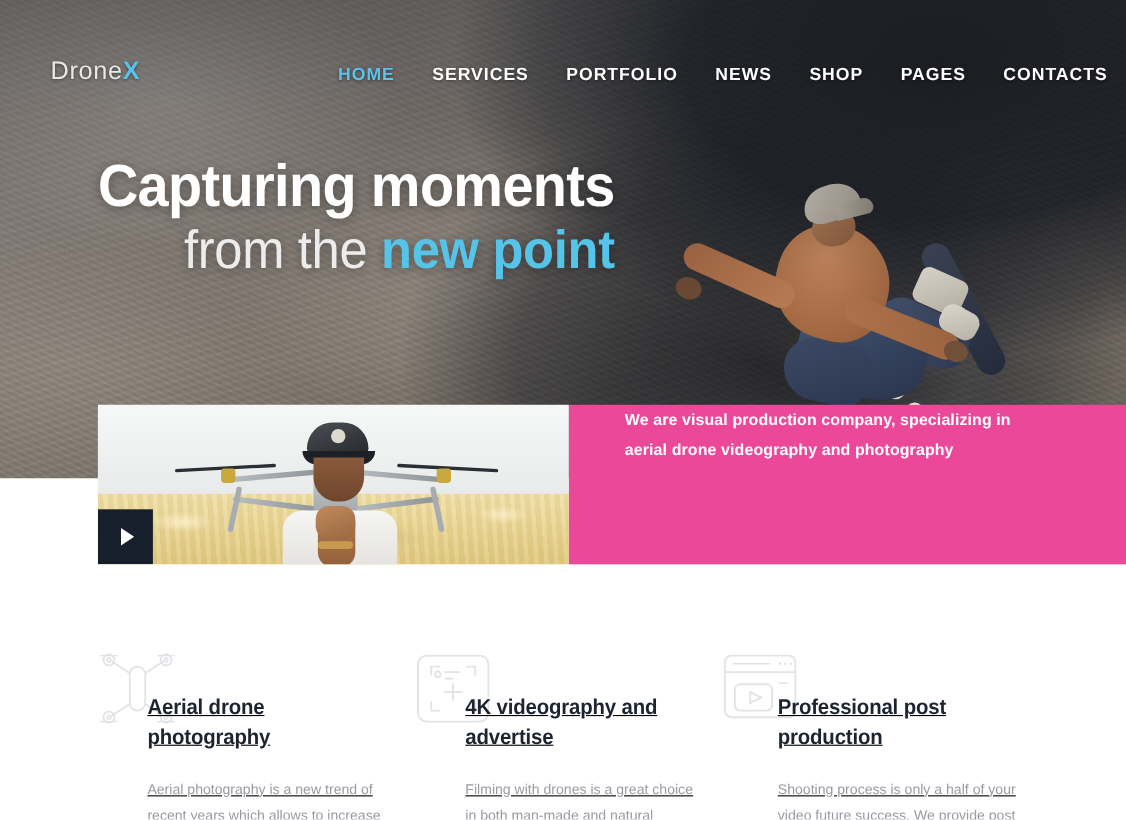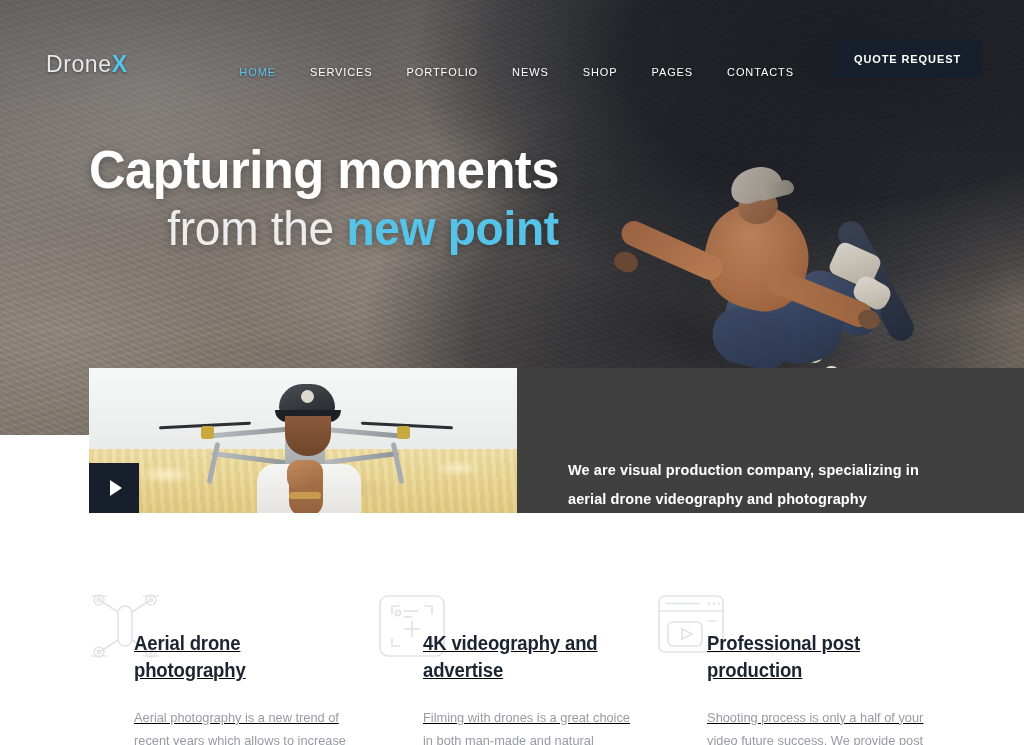--- a/index.html
+++ b/index.html
@@ -87,21 +87,21 @@
     display:flex; align-items:flex-end; z-index:6;
   }
   .logo {
     margin-left:46px; font-size:23px; letter-spacing:.6px; font-weight:400;
     color:#e6e8ea; text-shadow:0 1px 3px rgba(0,0,0,.45);
     font-family:"Liberation Sans", sans-serif;
   }
   .logo .x { color:#55c4e8; font-weight:700; }
   .menu { margin-left:auto; display:flex; align-items:center; gap:0; }
   .menu a {
-    color:#ffffff; font-size:11px; font-weight:400; letter-spacing:.9px;
+    color:#ffffff; font-size:16px; font-weight:700; letter-spacing:.9px;
     text-decoration:none; padding:0 17px; text-transform:uppercase;
     text-shadow:0 1px 3px rgba(0,0,0,.5); white-space:nowrap;
   }
   .menu a.active { color:#5bc4ea; }
   .quote-btn {
     margin-left:22px; margin-right:42px;
     background:#161f2b; color:#ffffff; border:none;
     font-size:11px; font-weight:700; letter-spacing:.9px; text-transform:uppercase;
     padding:13px 21px; cursor:pointer; font-family:"Liberation Sans", sans-serif;
   }
@@ -168,21 +168,21 @@
   .p-hand{ position:absolute; left:198px; top:92px; width:36px; height:30px; border-radius:12px;
            background:linear-gradient(160deg,#c18css,#9c6740);background:linear-gradient(160deg,#c08a5c,#9c6740);}
   .p-band{ position:absolute; left:200px; top:124px; width:32px; height:7px; border-radius:4px; background:#c79a4d;}
   .play-btn {
     position:absolute; left:0; bottom:0; width:50px; height:50px; background:#161f2b;
     display:flex; align-items:center; justify-content:center; cursor:pointer;
   }
   .play-tri { width:0; height:0; border-left:12px solid #ffffff;
               border-top:8px solid transparent; border-bottom:8px solid transparent; margin-left:3px; }
   .promo-text {
-    flex:1; background:#404040; display:flex; align-items:flex-end; padding:0 0 0 51px;
+    flex:1; background:#ec4899; display:flex; align-items:flex-start; padding:0 0 0 51px;
   }
   .promo-text p {
     color:#ffffff; font-size:14.5px; font-weight:700; line-height:1.95;
     letter-spacing:.1px; max-width:380px;
   }
 
   
   .features {
     position:absolute; left:0; top:572px; width:1024px; height:185px;
     display:flex; padding:0 72px 0 89px;text-decoration:underline;
@@ -243,21 +243,20 @@
     </div>
     <div class="menu">
       <a href="#" class="active">HOME</a>
       <a href="#">SERVICES</a>
       <a href="#">PORTFOLIO</a>
       <a href="#">NEWS</a>
       <a href="#">SHOP</a>
       <a href="#">PAGES</a>
       <a href="#">CONTACTS</a>
     </div>
-    <button class="quote-btn">QUOTE REQUEST</button>
   </nav>
 
   <div class="headline">
     <div class="hl1">Capturing moments</div>
     <div class="hl2">
       <span class="light">from the</span>
       <span class="accent">new point</span>
     </div>
   </div>
 

